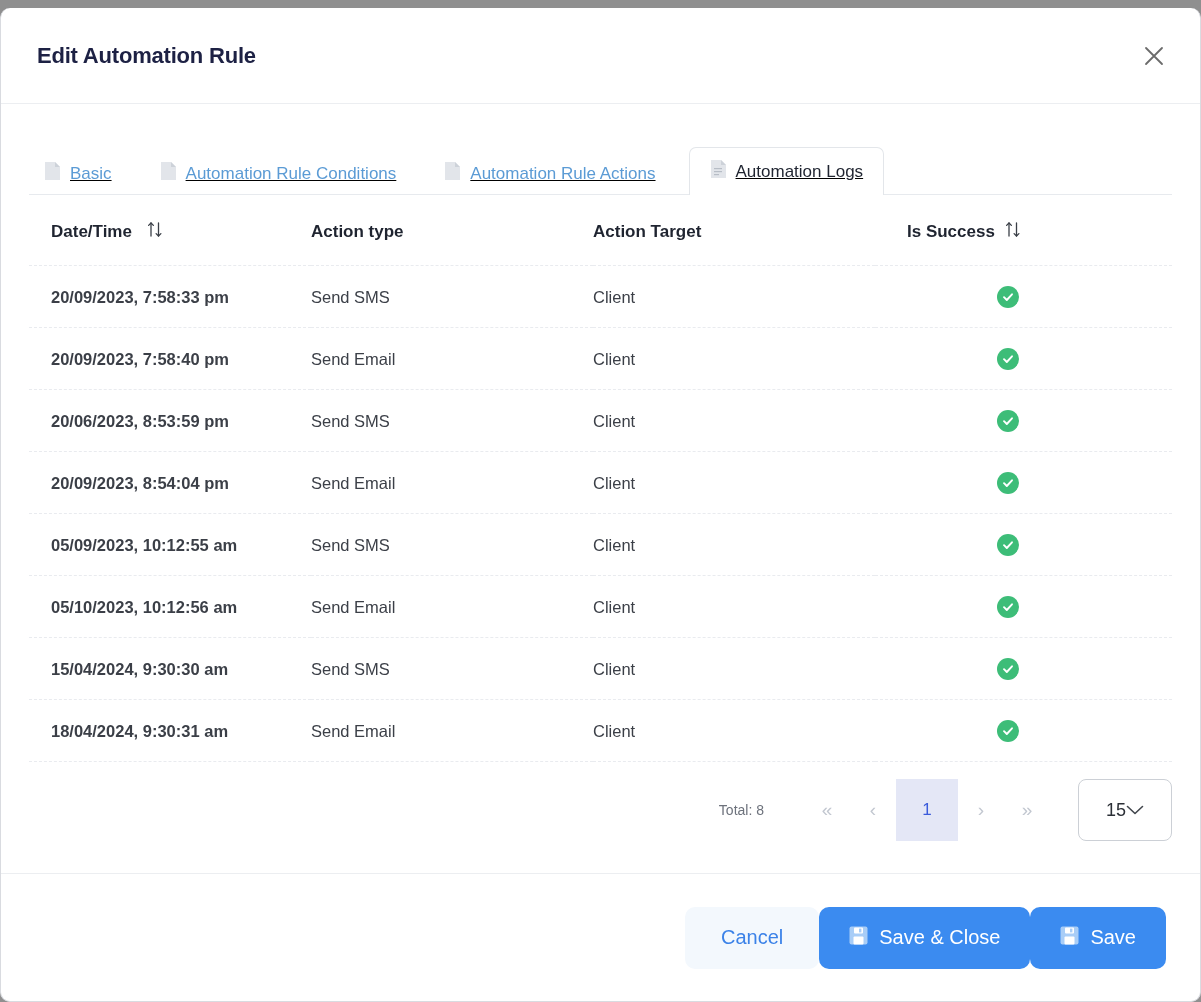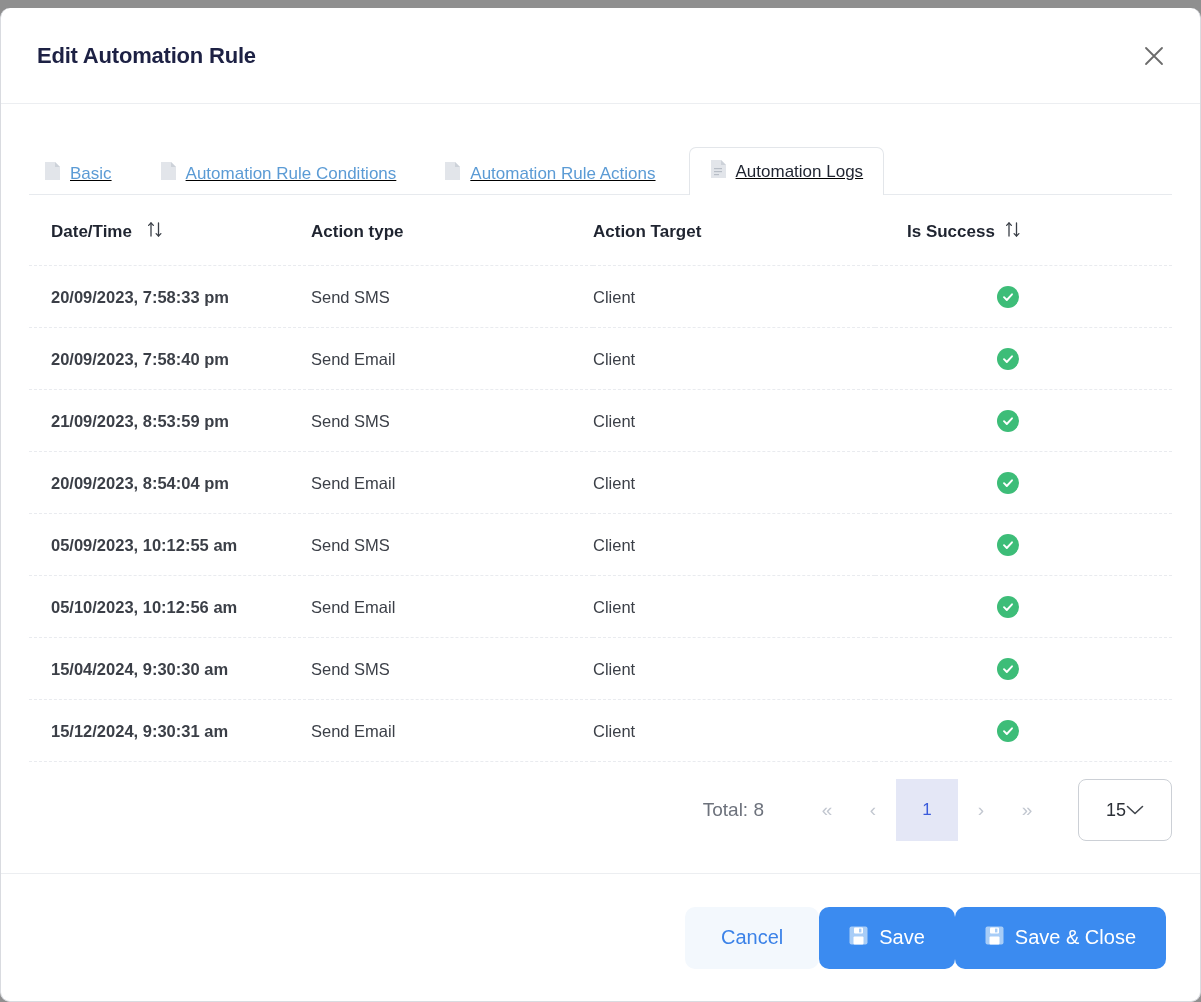--- a/index.html
+++ b/index.html
@@ -162,21 +162,21 @@
   .pagination {
     display: flex;
     align-items: center;
     justify-content: flex-end;
     gap: 0;
     margin: 0 28px;
     padding: 26px 0 24px 0;
     height: 94px;
   }
   .pg-total {
-    font-size: 19px;
+    font-size: 14px;
     color: #6d727c;
     margin-right: 40px;
   }
   .pg-btn {
     width: 46px; height: 46px;
     display: flex; align-items: center; justify-content: center;
     font-size: 19px;
     color: #c2c7d0;
     background: none; border: none;
     cursor: pointer;
@@ -366,21 +366,21 @@
               <td class="col-date">20/09/2023, 7:58:40 pm</td>
               <td class="col-action">Send Email</td>
               <td class="col-target">Client</td>
               <td class="col-succ"><span class="check-cell"><span class="check-badge">
                     <svg width="14" height="14" viewBox="0 0 14 14">
                       <path d="M3 7.2 L5.8 10 L11 4.3" stroke="#ffffff" stroke-width="1.9" fill="none" stroke-linecap="round" stroke-linejoin="round"></path>
                     </svg>
                   </span></span></td>
             </tr>
             <tr>
-              <td class="col-date">21/09/2023, 8:53:59 pm</td>
+              <td class="col-date">20/06/2023, 8:53:59 pm</td>
               <td class="col-action">Send SMS</td>
               <td class="col-target">Client</td>
               <td class="col-succ"><span class="check-cell"><span class="check-badge">
                     <svg width="14" height="14" viewBox="0 0 14 14">
                       <path d="M3 7.2 L5.8 10 L11 4.3" stroke="#ffffff" stroke-width="1.9" fill="none" stroke-linecap="round" stroke-linejoin="round"></path>
                     </svg>
                   </span></span></td>
             </tr>
             <tr>
               <td class="col-date">20/09/2023, 8:54:04 pm</td>
@@ -416,21 +416,21 @@
               <td class="col-date">15/04/2024, 9:30:30 am</td>
               <td class="col-action">Send SMS</td>
               <td class="col-target">Client</td>
               <td class="col-succ"><span class="check-cell"><span class="check-badge">
                     <svg width="14" height="14" viewBox="0 0 14 14">
                       <path d="M3 7.2 L5.8 10 L11 4.3" stroke="#ffffff" stroke-width="1.9" fill="none" stroke-linecap="round" stroke-linejoin="round"></path>
                     </svg>
                   </span></span></td>
             </tr>
             <tr>
-              <td class="col-date">15/12/2024, 9:30:31 am</td>
+              <td class="col-date">18/04/2024, 9:30:31 am</td>
               <td class="col-action">Send Email</td>
               <td class="col-target">Client</td>
               <td class="col-succ"><span class="check-cell"><span class="check-badge">
                     <svg width="14" height="14" viewBox="0 0 14 14">
                       <path d="M3 7.2 L5.8 10 L11 4.3" stroke="#ffffff" stroke-width="1.9" fill="none" stroke-linecap="round" stroke-linejoin="round"></path>
                     </svg>
                   </span></span></td>
             </tr>
           </tbody>
       </table>
@@ -460,29 +460,29 @@
 
     <button class="btn btn-primary">
       <span class="save-icon">
         <svg width="19" height="19" viewBox="0 0 19 19">
           <rect x="0.5" y="0.5" width="18" height="18" rx="2" fill="#a8cdf7"></rect>
           <rect x="5" y="1.5" width="9" height="6" rx="1" fill="#ffffff"></rect>
           <rect x="10" y="2.6" width="2.4" height="3.8" fill="#a8cdf7"></rect>
           <rect x="4.5" y="10.5" width="10" height="8" rx="1" fill="#ffffff"></rect>
         </svg>
       </span>
-      <span>Save</span>
+      <span>Save &amp; Close</span>
     </button>
 
     <button class="btn btn-primary">
       <span class="save-icon">
         <svg width="19" height="19" viewBox="0 0 19 19">
           <rect x="0.5" y="0.5" width="18" height="18" rx="2" fill="#a8cdf7"></rect>
           <rect x="5" y="1.5" width="9" height="6" rx="1" fill="#ffffff"></rect>
           <rect x="10" y="2.6" width="2.4" height="3.8" fill="#a8cdf7"></rect>
           <rect x="4.5" y="10.5" width="10" height="8" rx="1" fill="#ffffff"></rect>
         </svg>
       </span>
-      <span>Save &amp; Close</span>
+      <span>Save</span>
     </button>
   </div>
 
 </div>
 
 </body></html>

